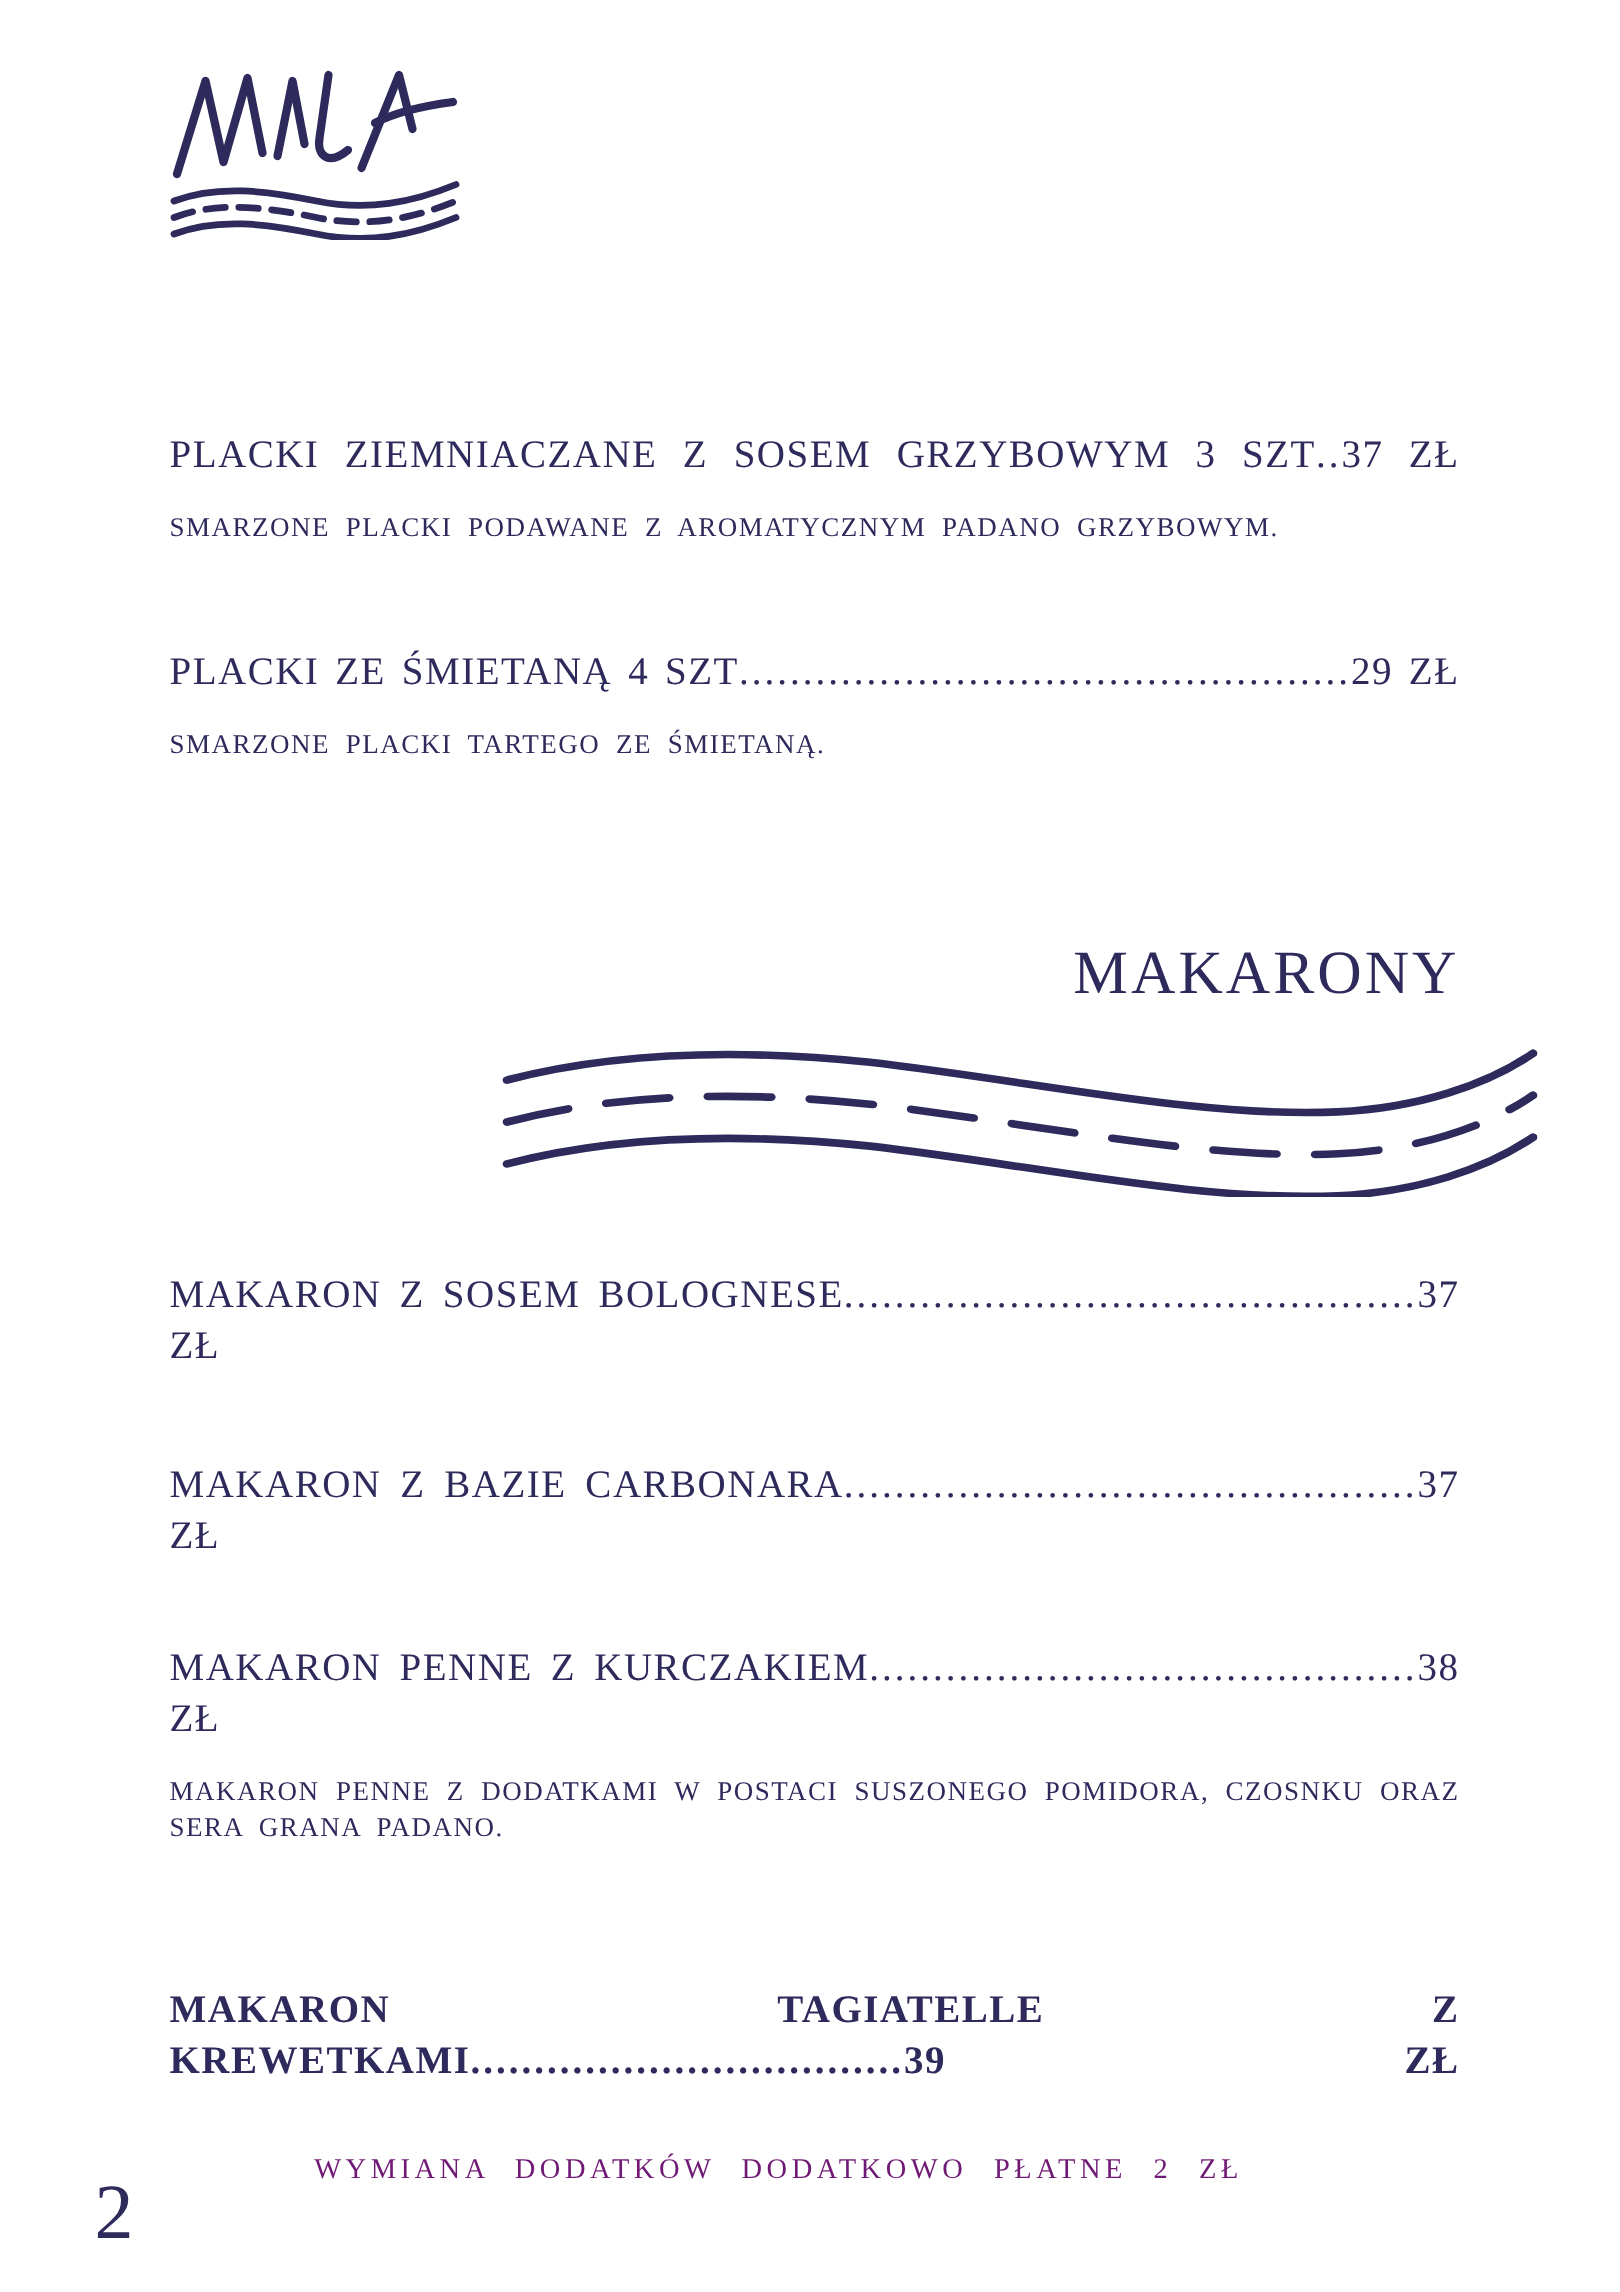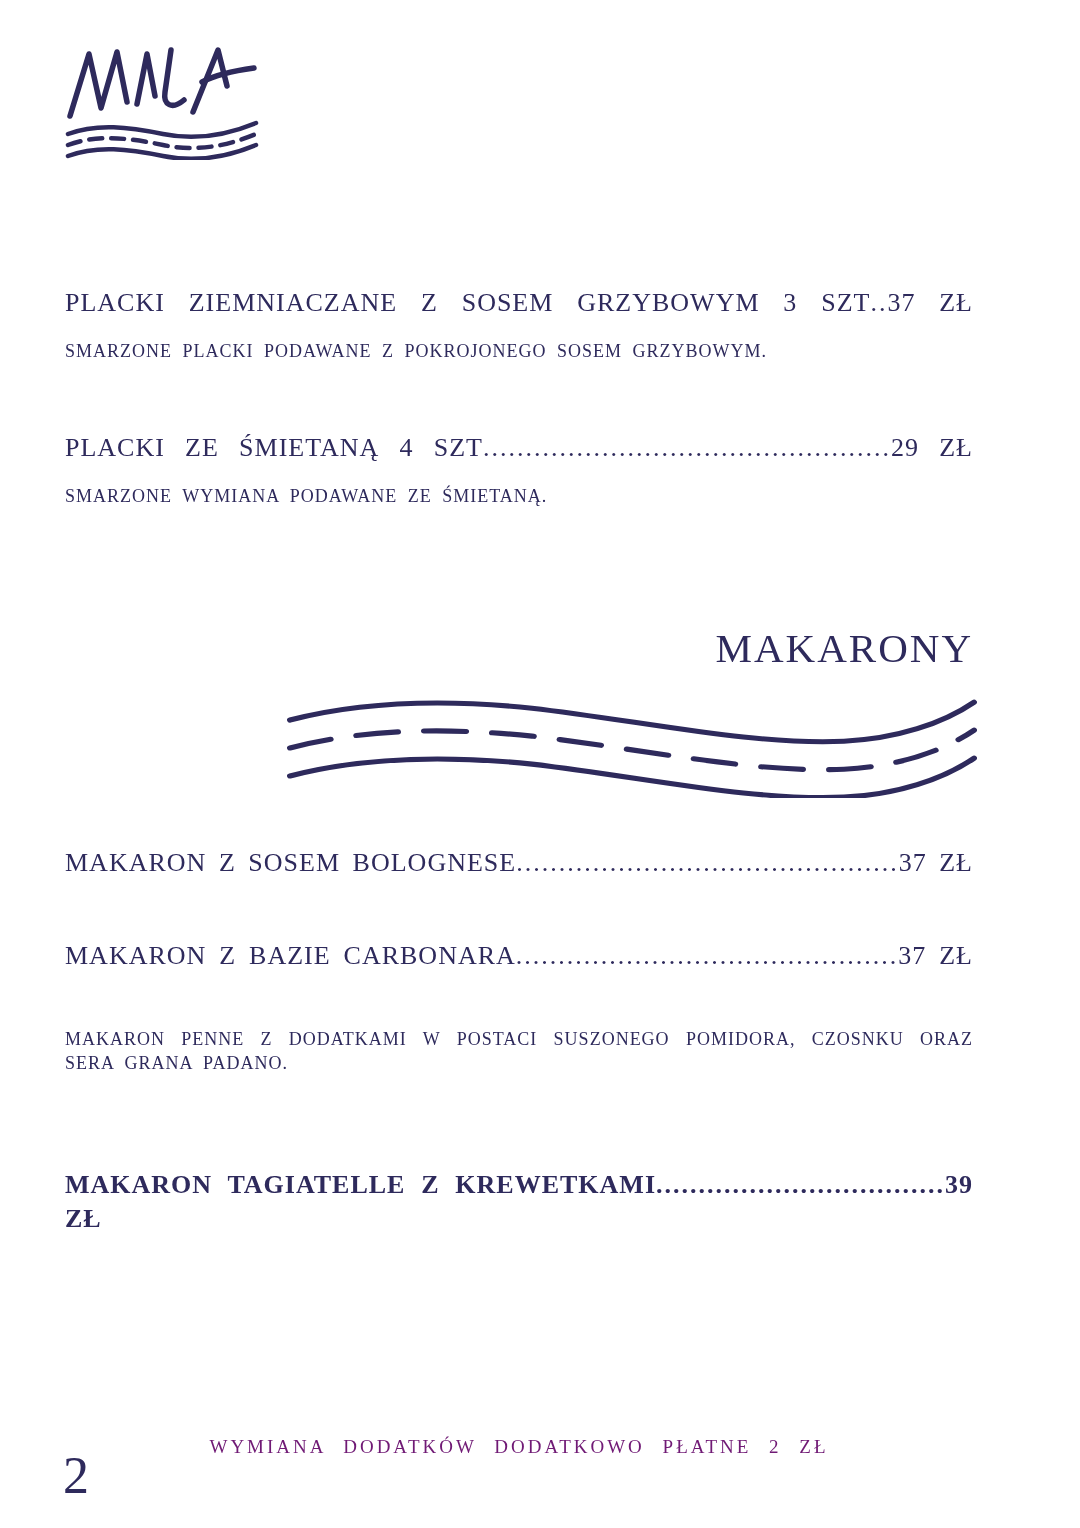--- a/index.html
+++ b/index.html
@@ -4,20 +4,21 @@
 <style>
   * { margin:0; padding:0; box-sizing:border-box; }
   html,body { background:#ffffff; }
   .page {
     position:relative;
     width:1080px; height:1528px;
     background:#ffffff;
     font-family:"Liberation Serif", serif;
     color:#2e2a5c;
     overflow:hidden;
+    padding-left:48px;
   }
   .content { padding:0 107px 0 65px; }
 
   .logo { margin:42px 0 0 0; width:195px; }
   .logo svg { display:block; }
 
   .menu-item-title {
     font-size:26px;
     line-height:34px;
     letter-spacing:1px;
@@ -89,26 +90,26 @@
         <g>
           <path class="stroke" stroke-width="4.5" d="M3,92 C32,81 64,85 98,92 C132,99 162,93 191,81"></path>
           <path class="stroke" stroke-width="4.5" stroke-dasharray="13 9" d="M3,103 C32,92 64,96 98,103 C132,110 162,104 191,92"></path>
           <path class="stroke" stroke-width="4.5" d="M3,114 C32,103 64,107 98,114 C132,121 162,115 191,103"></path>
         </g>
       </svg>
     </div>
 
     <div class="menu-item mi-1">
       <div class="menu-item-title"><span>PLACKI ZIEMNIACZANE Z SOSEM GRZYBOWYM 3 SZT</span><span class="dots">..</span><span>37 ZŁ</span></div>
-      <p class="menu-item-desc">SMARZONE PLACKI PODAWANE Z POKROJONEGO SOSEM GRZYBOWYM.</p>
+      <p class="menu-item-desc">SMARZONE PLACKI PODAWANE Z AROMATYCZNYM PADANO GRZYBOWYM.</p>
     </div>
 
     <div class="menu-item mi-2">
       <div class="menu-item-title"><span>PLACKI ZE ŚMIETANĄ 4 SZT</span><span class="dots">................................................</span><span>29 ZŁ</span></div>
-      <p class="menu-item-desc">SMARZONE WYMIANA PODAWANE ZE ŚMIETANĄ.</p>
+      <p class="menu-item-desc">SMARZONE PLACKI TARTEGO ZE ŚMIETANĄ.</p>
     </div>
 
     <h1 class="section-title">MAKARONY</h1>
 
     <div class="section-wave">
       <svg width="690" height="100" viewBox="0 0 690 118" preserveAspectRatio="none">
         <path class="stroke" stroke-width="6" d="M3,26 C75,4 155,1 245,12 C355,27 465,56 557,51 C610,48 656,30 687,5"></path>
         <path class="stroke" stroke-width="6" stroke-dasharray="42 26" d="M3,59 C75,37 155,34 245,45 C355,60 465,89 557,84 C610,81 656,63 687,38"></path>
         <path class="stroke" stroke-width="6" d="M3,92 C75,70 155,67 245,78 C355,93 465,122 557,117 C610,114 656,96 687,71"></path>
       </svg>
@@ -116,20 +117,21 @@
 
     <div class="menu-item mi-3">
       <div class="menu-item-title"><span>MAKARON Z SOSEM BOLOGNESE</span><span class="dots">.............................................</span><span>37 ZŁ</span></div>
     </div>
 
     <div class="menu-item mi-4">
       <div class="menu-item-title"><span>MAKARON Z BAZIE CARBONARA</span><span class="dots">.............................................</span><span>37 ZŁ</span></div>
     </div>
 
     <div class="menu-item mi-5">
+      <div class="menu-item-title"><span>MAKARON PENNE Z KURCZAKIEM</span><span class="dots">...........................................</span><span>38 ZŁ</span></div>
       <p class="menu-item-desc">MAKARON PENNE Z DODATKAMI W POSTACI SUSZONEGO POMIDORA, CZOSNKU ORAZ SERA GRANA PADANO.</p>
     </div>
 
     <div class="menu-item mi-6">
       <div class="menu-item-title"><span>MAKARON TAGIATELLE Z KREWETKAMI</span><span class="dots">..................................</span><span>39 ZŁ</span></div>
     </div>
 
   </div>
 
   <div class="footer-note">WYMIANA DODATKÓW DODATKOWO PŁATNE 2 ZŁ</div>

